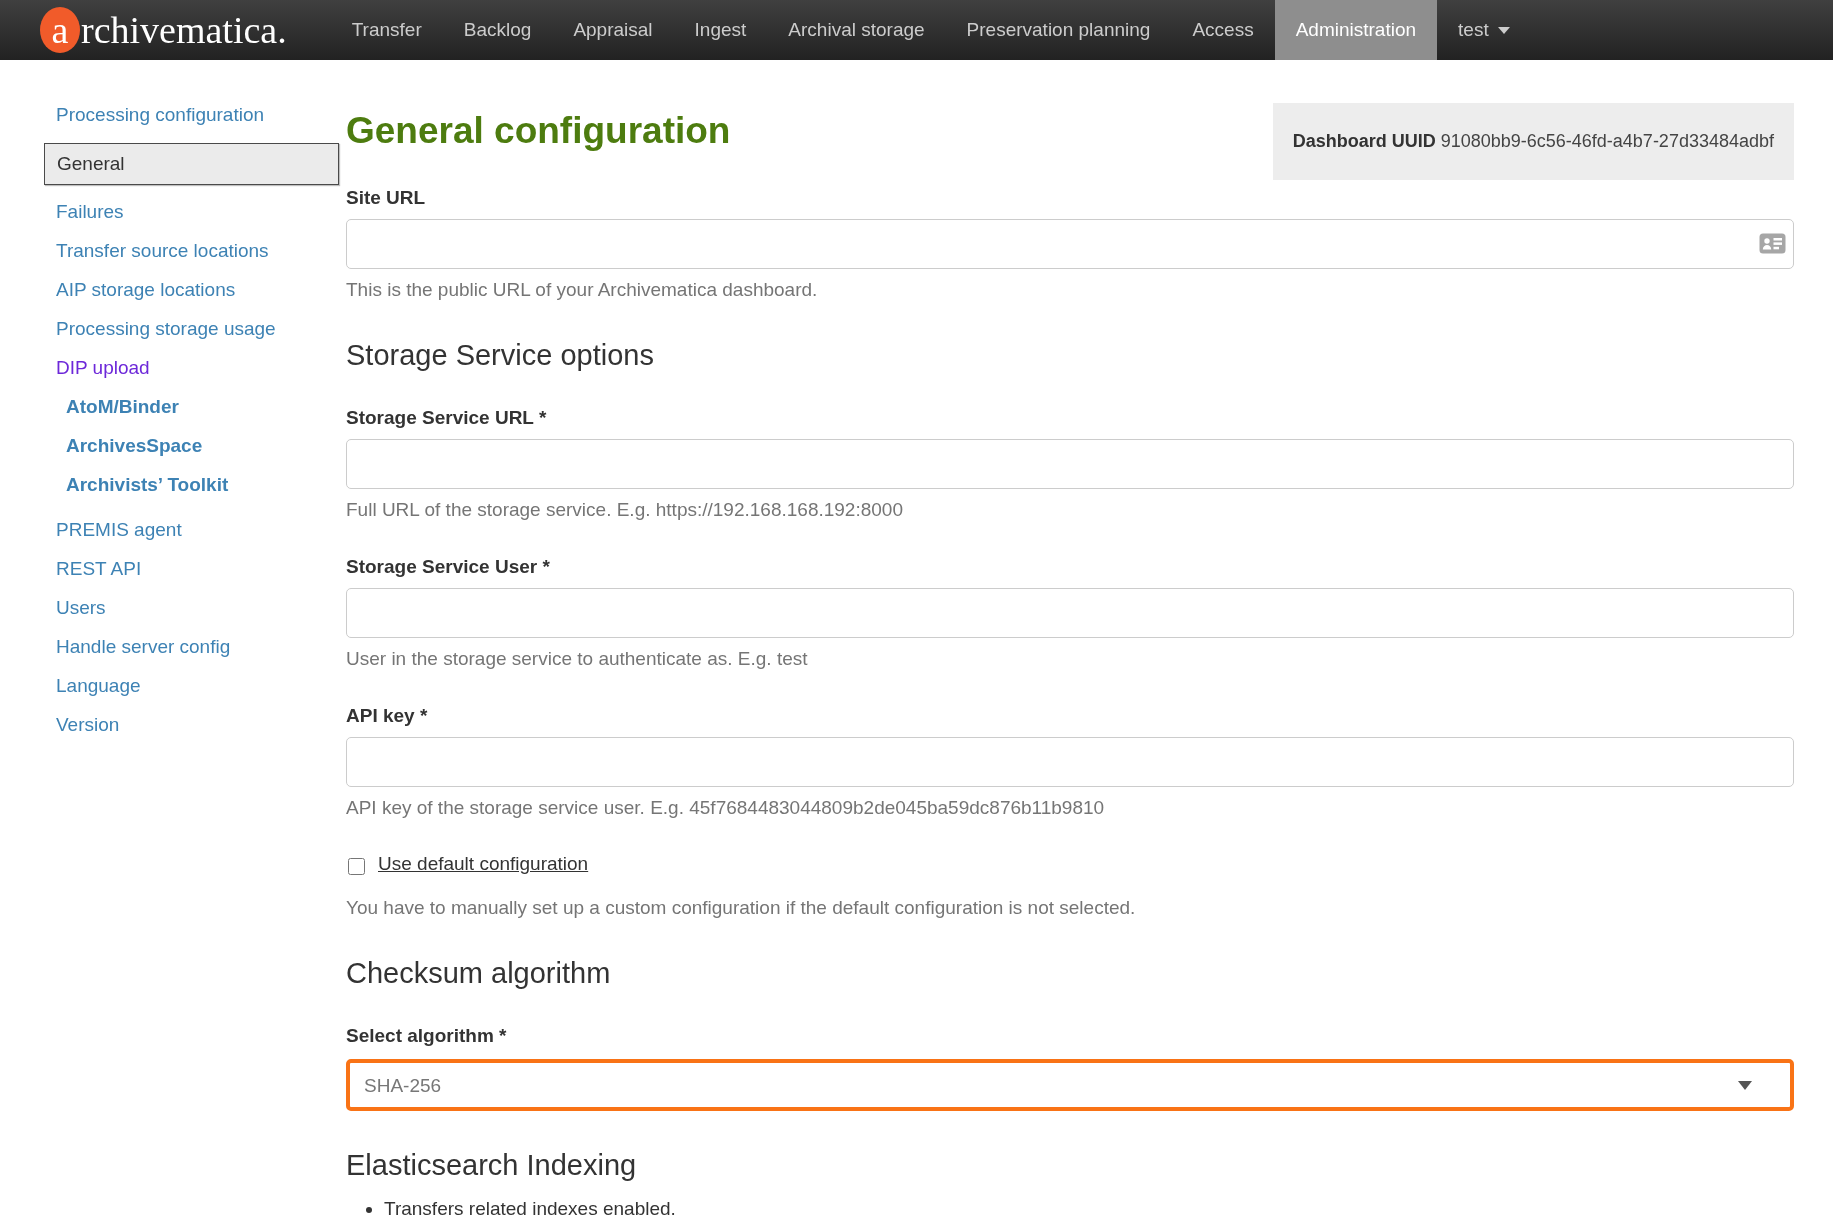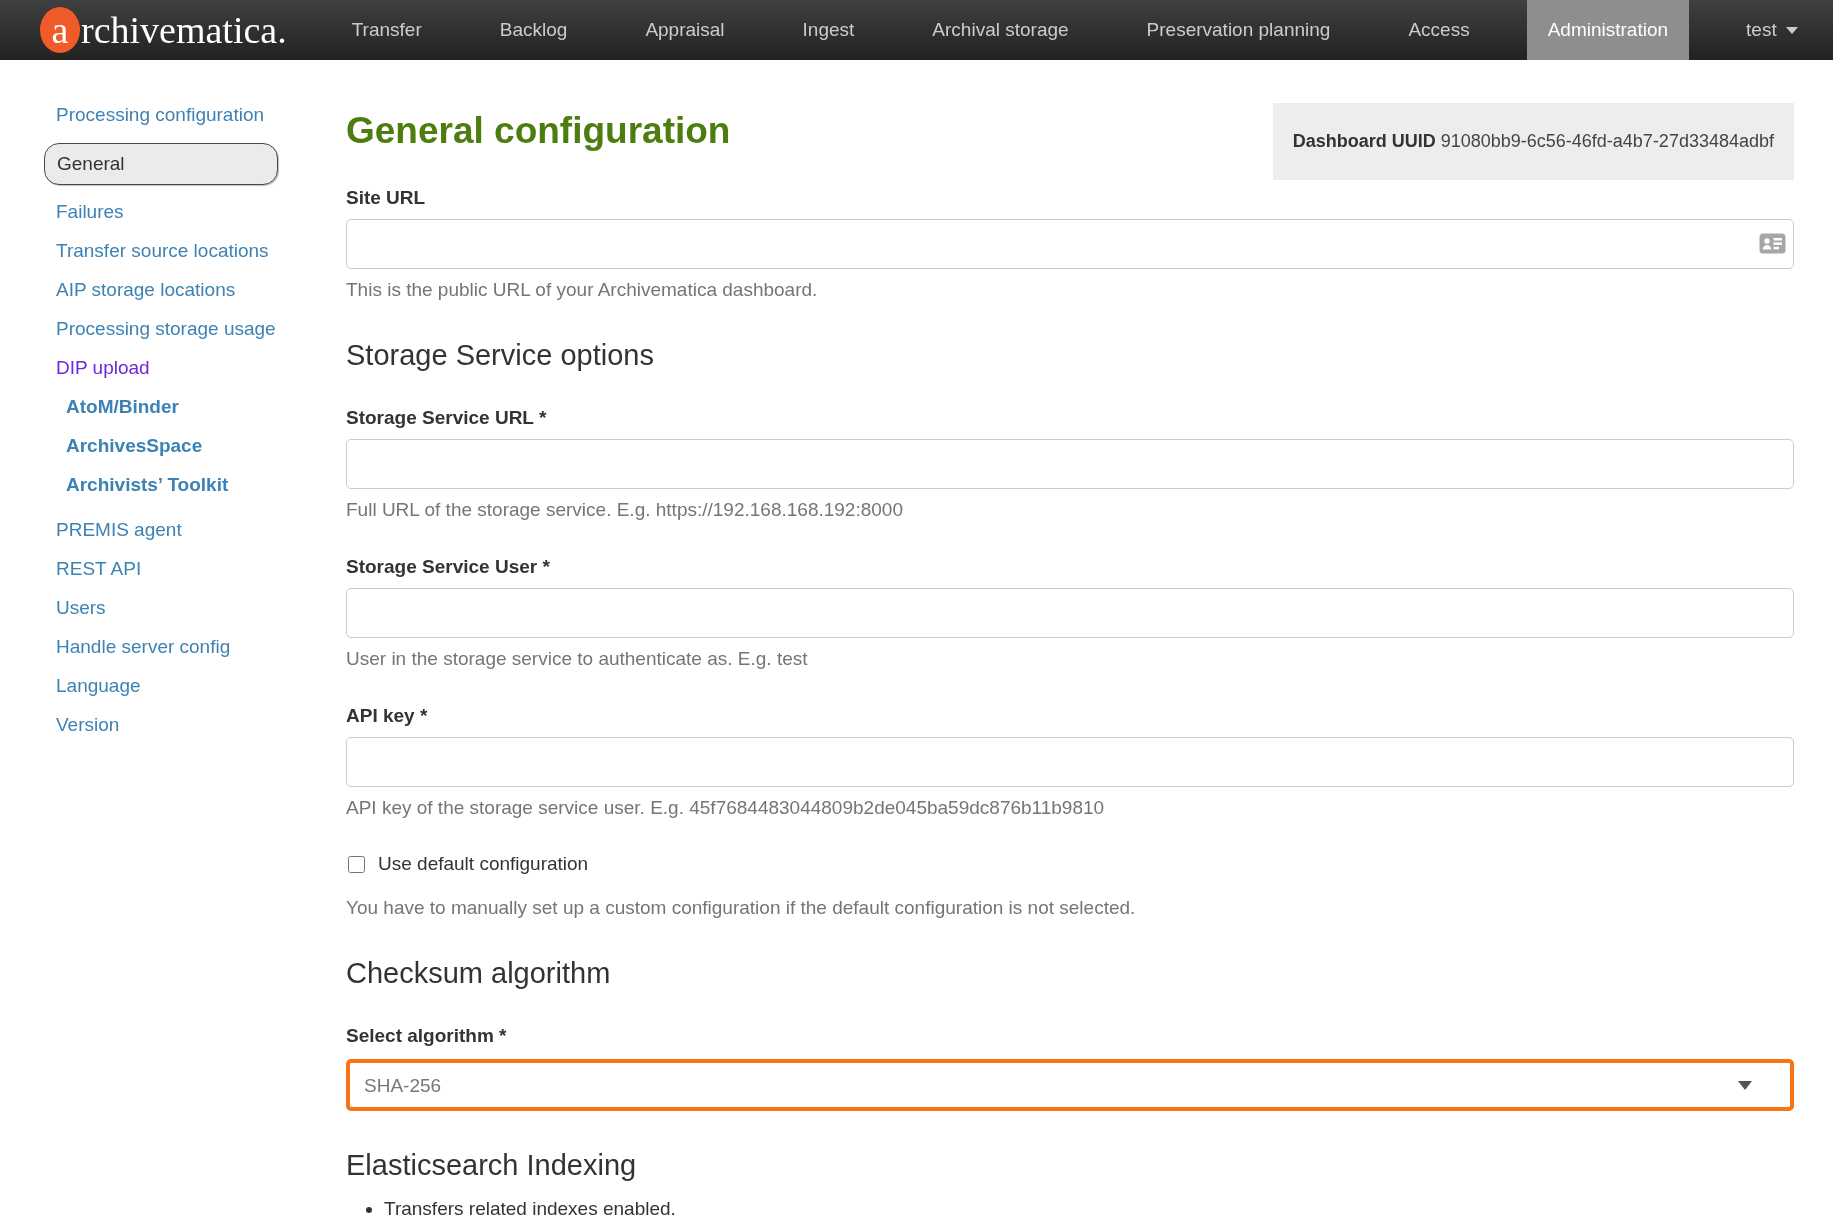--- a/index.html
+++ b/index.html
@@ -19,21 +19,21 @@
     margin-left:40px; display:flex; align-items:center;
     font-family:"Liberation Serif", serif;
     font-size:38px; color:#fff; cursor:pointer; white-space:nowrap;
   }
   .logo-a {
     display:inline-flex; align-items:center; justify-content:center;
     width:40px; height:46px; border-radius:50%;
     background:#f15b2a; color:#fff; margin-right:1px;
   }
   .nav-items {
-    display:flex; list-style:none; margin:0 0 0 44px; padding:0; height:60px;gap:36px;
+    display:flex; list-style:none; margin:0 0 0 44px; padding:0; height:60px;
   }
   .nav-item {
     display:flex; align-items:center; padding:0 21px;
     color:#ccc; font-size:19px; cursor:pointer; white-space:nowrap;
   }
   .nav-item.active { background:#8e8e8e; color:#fff; }
   .caret-down {
     display:inline-block; margin-left:9px;
     width:0; height:0;
     border-left:6px solid transparent; border-right:6px solid transparent;
@@ -45,22 +45,22 @@
   .sidebar {
     width:300px; flex-shrink:0;
     padding:44px 0 0 56px; font-size:19px;
   }
   .side-item { margin-bottom:17px; line-height:22px; }
   .side-item a { color:#3d82b4; text-decoration:none; cursor:pointer; }
   .side-item.group-head { color:#6d28d9; }
   .side-item.sub { padding-left:10px;font-weight:bold; }
   .side-item.spaced { margin-top:23px; }
   .active-box {
-    width:234px; margin-left:-12px; margin-bottom:16px;
-    background:#ebebeb; border:1px solid #4a4a4a; border-radius:15px;
+    width:295px; margin-left:-12px; margin-bottom:16px;
+    background:#ebebeb; border:1px solid #4a4a4a; border-radius:0;
     box-shadow:1px 1px 1px rgba(0,0,0,0.25);
     padding:9px 12px; color:#333; cursor:pointer;
   }
 
   .content { flex:1; position:relative; padding:0 39px 0 46px; }
 
   .uuid-box {
     position:absolute; top:43px; right:39px;
     background:#ededed; padding:28px 20px;
     font-size:18px; color:#444; white-space:nowrap;
@@ -76,21 +76,21 @@
     width:100%; height:50px; font-size:19px;
     border:1px solid #ccc; border-radius:5px;
     padding:0 44px 0 14px; color:#333; background:#fff; outline:none;
   }
   .vcard-btn {
     position:absolute; right:8px; top:14px; width:27px; height:21px;
     cursor:pointer; border:none; background:transparent; padding:0;
   }
   .help { color:#757575; font-size:19px; margin-top:10px; }
 
-  .checkbox-row { margin-top:34px; display:flex; align-items:center; font-size:19px; }
+  .checkbox-row { margin-top:34px; display:flex; align-items:flex-end; font-size:19px;text-decoration:underline; }
   .checkbox-row input[type=checkbox] { width:17px; height:17px; margin:0 13px 0 2px; }
   .note { color:#757575; font-size:19px; margin-top:22px; }
 
   .select-wrap { position:relative; margin-top:12px; }
   .algo-select {
     width:100%; height:52px; font-size:19px; color:#777;
     border:4px solid #f97316; border-radius:5px; background:#fff;
     padding:0 14px; appearance:none; -webkit-appearance:none; outline:none;
   }
   .select-caret {

